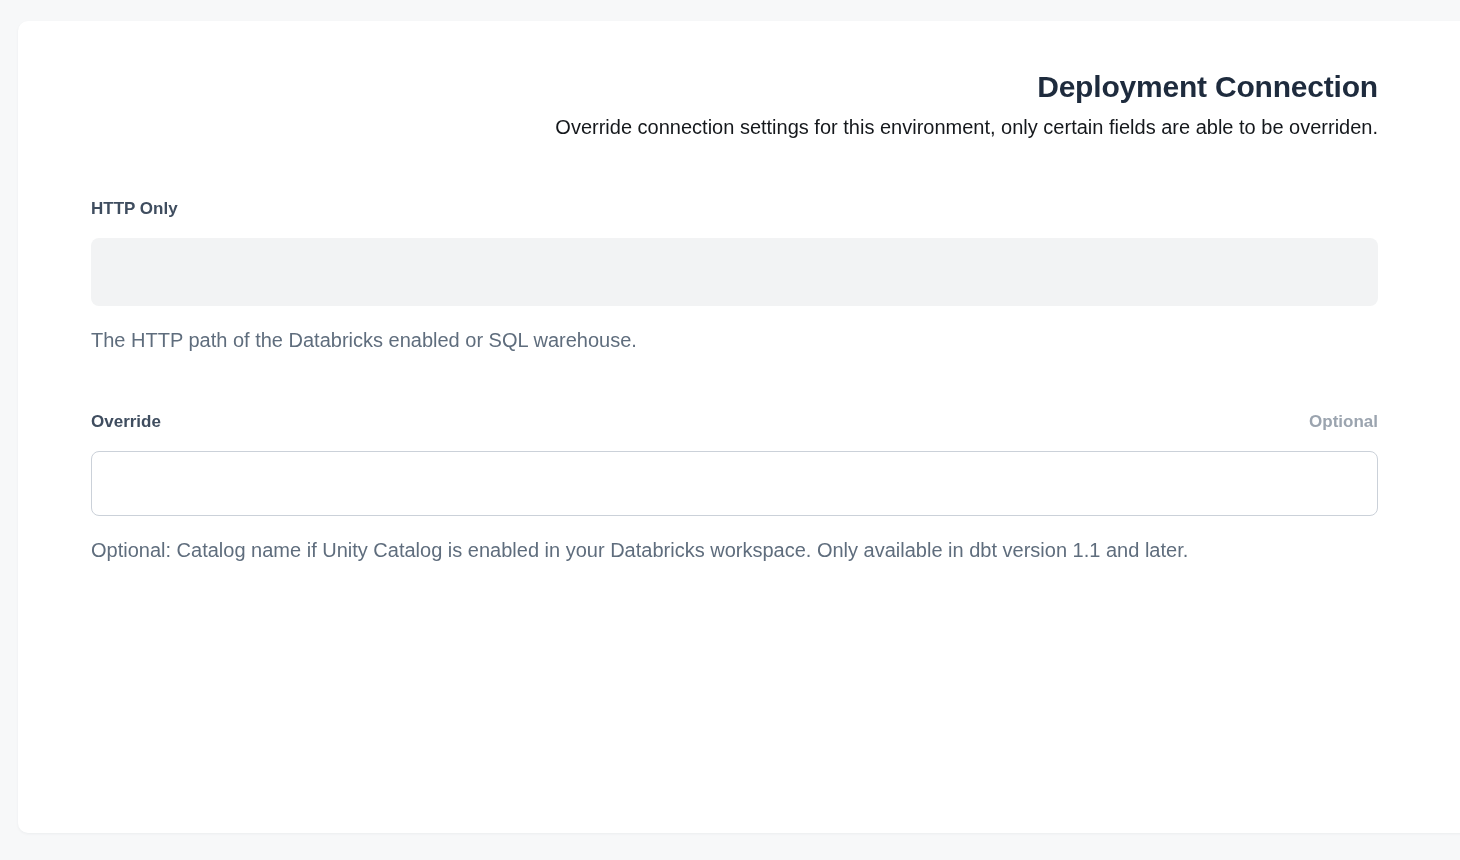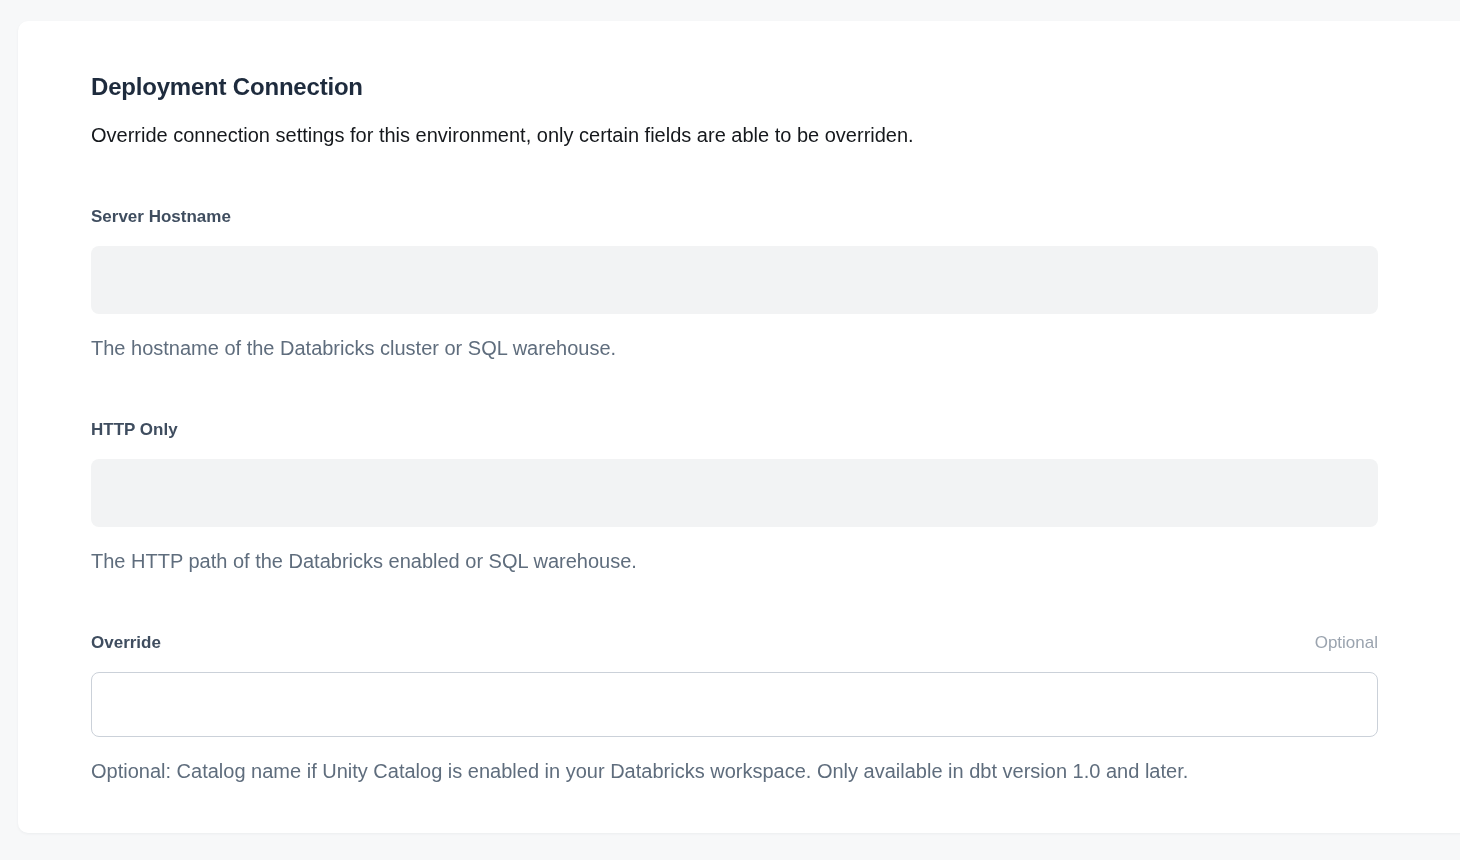--- a/index.html
+++ b/index.html
@@ -23,47 +23,49 @@
     position:absolute;
     left:18px;top:21px;
     width:1490px;height:812px;
     background:var(--color-card_bg);
     border-radius:10px;
     box-shadow:0 1px 3px rgba(25,35,50,0.05);
     padding:47px 0 0 73px;
   }
   .content{width:1287px;}
   .page-title{
-    font-size:24px;
+    font-size:30px;
     font-weight:700;
     line-height:37px;
     color:var(--color-title);
     letter-spacing:-0.2px;
+    text-align:right;
   }
   .page-subtitle{
-    margin-top:16px;
+    margin-top:8px;
     font-size:20px;
     line-height:28px;
     color:var(--color-text);
+    text-align:right;
   }
   .field{margin-top:56px;}
   .label-row{
     display:flex;
     justify-content:space-between;
     align-items:baseline;
     line-height:24px;
   }
   .field-label{
     font-size:17px;
     font-weight:700;
     color:var(--color-label);
   }
   .optional-tag{
     font-size:17px;
-    font-weight:400;
+    font-weight:700;
     color:var(--color-optional);
   }
   .text-input{
     display:block;
     width:100%;
     margin-top:17px;
     border-radius:8px;
     font-size:20px;
     color:var(--color-text);
     padding:0 18px;
@@ -90,39 +92,32 @@
 </head>
 <body>
 
 <div class="card">
   <div class="content">
 
     <h1 class="page-title">Deployment Connection</h1>
 
     <p class="page-subtitle">Override connection settings for this environment, only certain fields are able to be overriden.</p>
 
-    <div class="field">
-      <div class="label-row">
-        <span class="field-label">Server Hostname</span>
-      </div>
-      <input type="text" class="text-input disabled" disabled="" value="" style="">
-      <p class="helper-text">The hostname of the Databricks cluster or SQL warehouse.</p>
-    </div>
 
     <div class="field">
       <div class="label-row">
         <span class="field-label">HTTP Only</span>
       </div>
       <input type="text" class="text-input disabled" disabled="" value="" style="">
       <p class="helper-text">The HTTP path of the Databricks enabled or SQL warehouse.</p>
     </div>
 
     <div class="field">
       <div class="label-row">
         <span class="field-label">Override</span>
         <span class="optional-tag">Optional</span>
       </div>
       <input type="text" class="text-input enabled" value="" style="">
-      <p class="helper-text">Optional: Catalog name if Unity Catalog is enabled in your Databricks workspace. Only available in dbt version 1.0 and later.</p>
+      <p class="helper-text">Optional: Catalog name if Unity Catalog is enabled in your Databricks workspace. Only available in dbt version 1.1 and later.</p>
     </div>
 
   </div>
 </div>
 
 </body></html>

